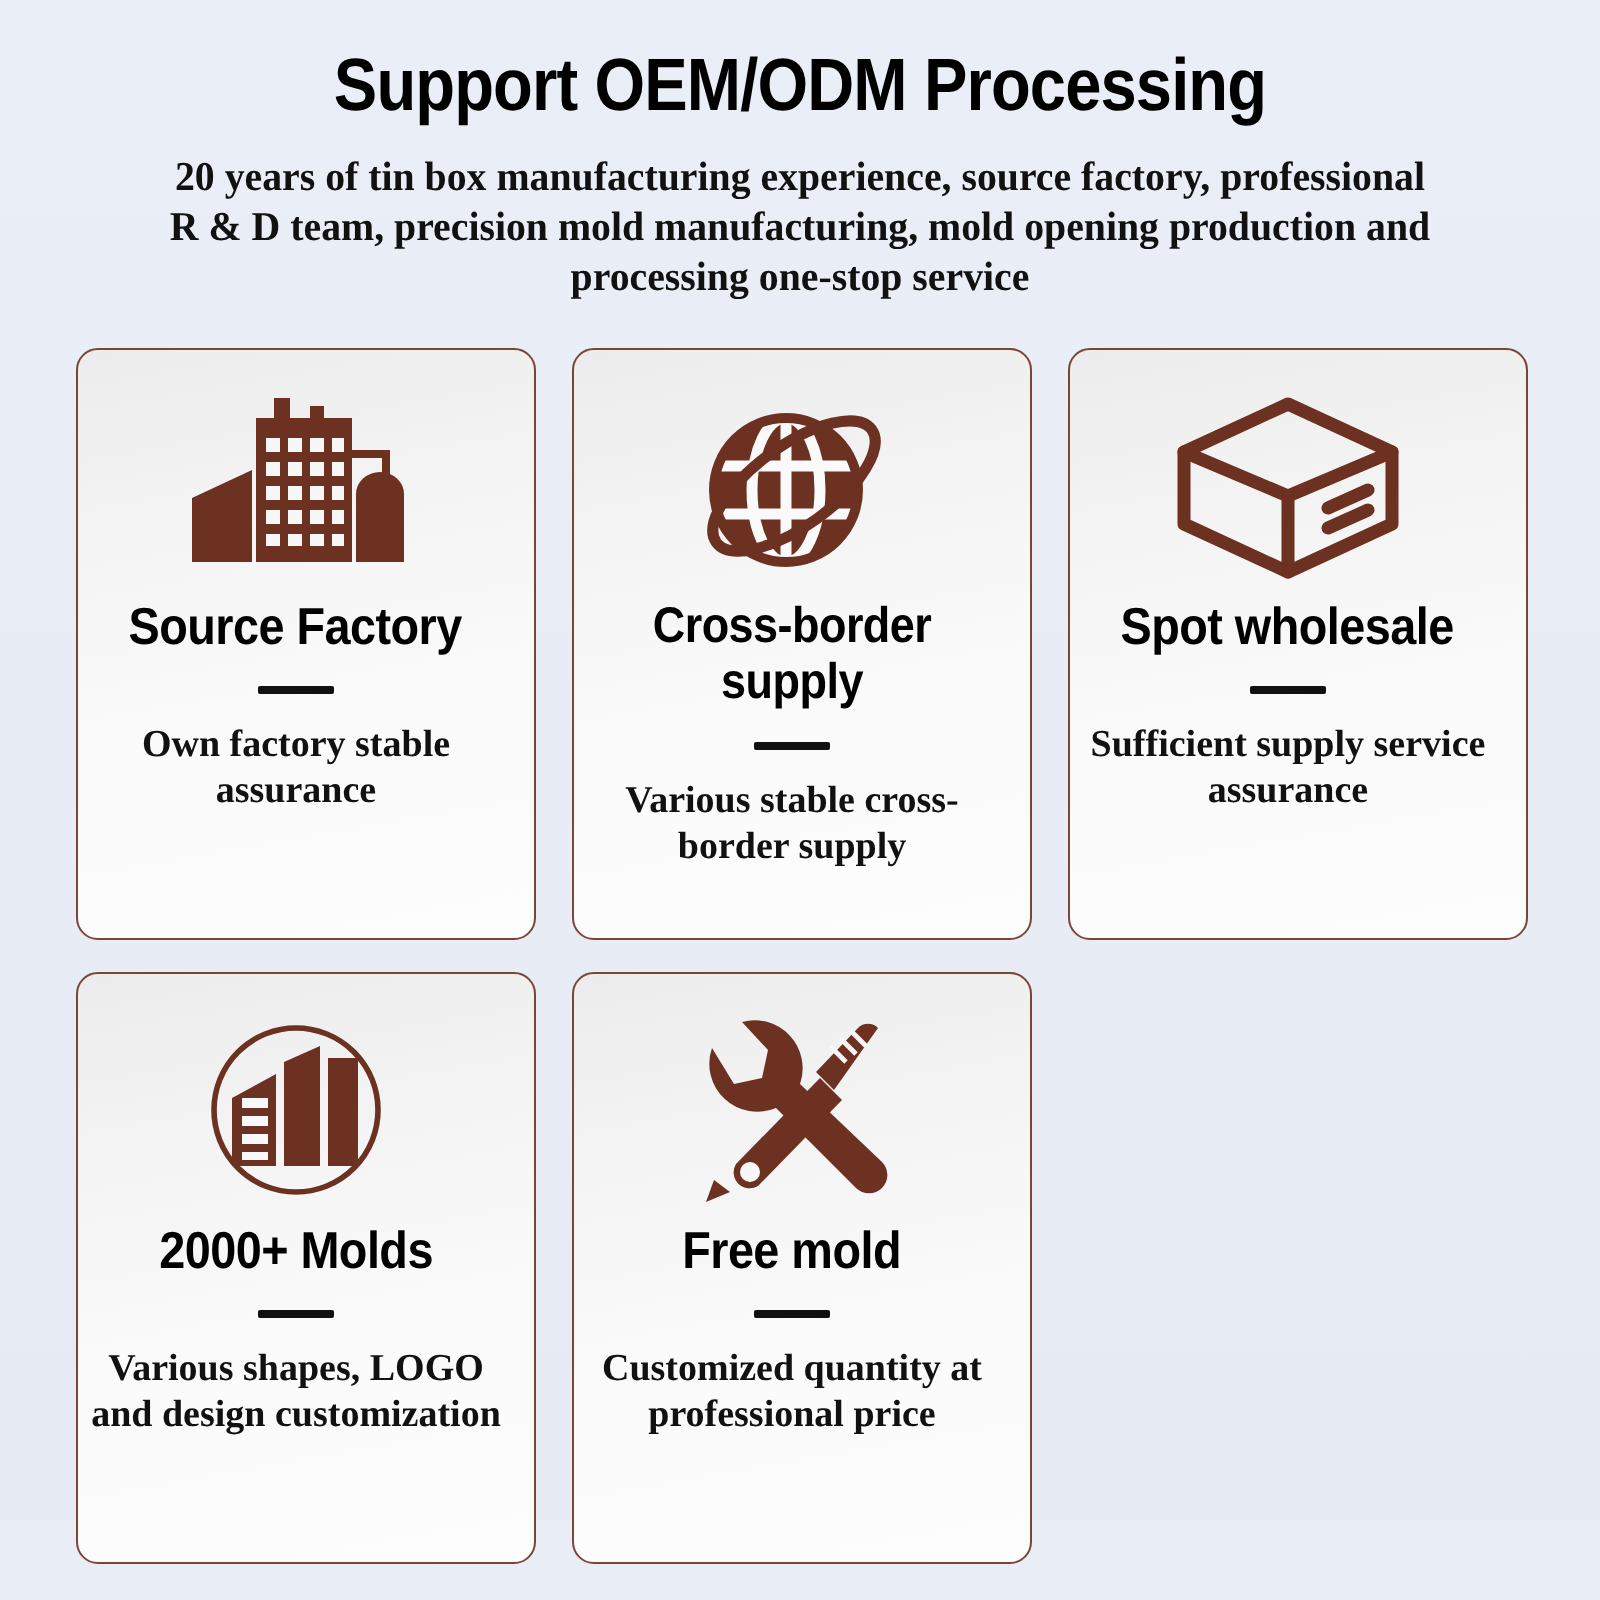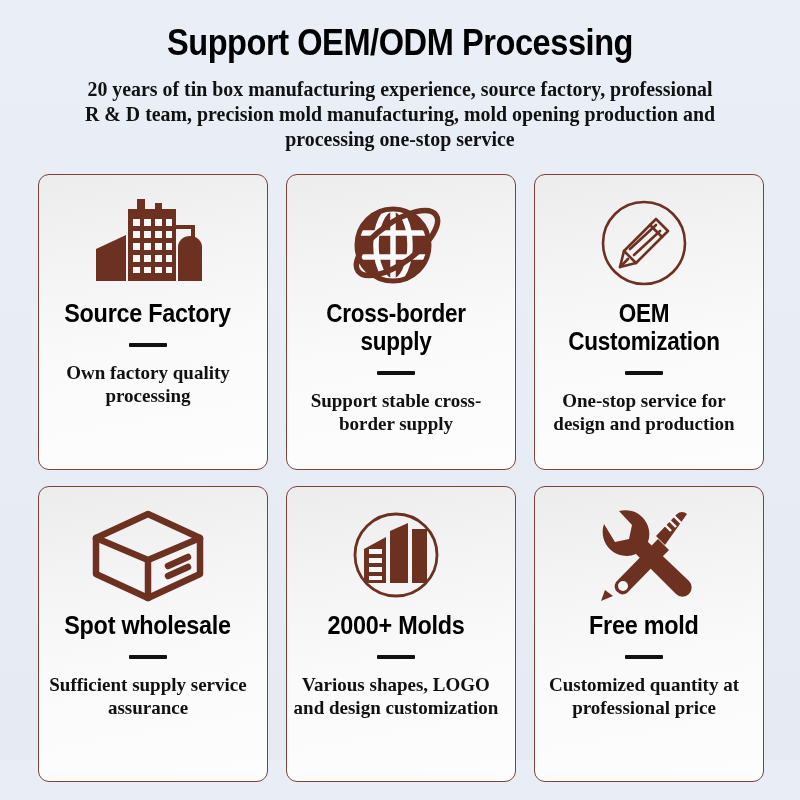--- a/index.html
+++ b/index.html
@@ -156,62 +156,44 @@
               <rect x="74" y="58" width="6" height="7"></rect>
             <rect x="41" y="70" width="7" height="6"></rect>
               <rect x="52" y="70" width="7" height="6"></rect>
               <rect x="63" y="70" width="7" height="6"></rect>
               <rect x="74" y="70" width="6" height="6"></rect>
           </g>
         </svg>
       </div>
       <div class="card-title">Source Factory</div>
       <div class="divider"></div>
-      <div class="card-desc">Own factory quality processing</div>
+      <div class="card-desc">Own factory stable assurance</div>
     </div>
 
     <div class="card tall-title">
       <div class="icon-wrap">
         <svg width="106" height="100" viewBox="0 0 106 100">
           <circle cx="50" cy="52" r="36" fill="#6d3122"></circle>
           <g stroke="#fafafa" stroke-width="5.5" fill="none">
             <ellipse cx="50" cy="52" rx="17" ry="36"></ellipse>
             <line x1="50" y1="16" x2="50" y2="88"></line>
             <line x1="15" y1="40" x2="85" y2="40"></line>
             <line x1="14" y1="64" x2="86" y2="64"></line>
           </g>
           <circle cx="50" cy="52" r="36" fill="none" stroke="#6d3122" stroke-width="5"></circle>
           <g transform="rotate(-36 54 50)">
             <ellipse cx="54" cy="50" rx="48" ry="20" fill="none" stroke="#6d3122" stroke-width="5.5"></ellipse>
           </g>
         </svg>
       </div>
       <div class="card-title">Cross-border supply</div>
       <div class="divider"></div>
-      <div class="card-desc">Support stable cross-border supply</div>
-    </div>
-
-    <div class="card tall-title">
-      <div class="icon-wrap">
-        <svg width="100" height="100" viewBox="0 0 100 100">
-          <circle cx="50" cy="50" r="41" fill="none" stroke="#6d3122" stroke-width="2.6"></circle>
-          <g fill="none" stroke="#6d3122" stroke-width="2.6" stroke-linejoin="round" stroke-linecap="round">
-            <path d="M26 74 L30 58 L62 26 L74 38 L42 70 Z"></path>
-            <line x1="30" y1="58" x2="42" y2="70"></line>
-            <line x1="56" y1="32" x2="68" y2="44"></line>
-            <line x1="26" y1="74" x2="34" y2="66"></line>
-            <line x1="36" y1="56" x2="62" y2="32"></line>
-            <line x1="40" y1="62" x2="66" y2="38"></line>
-          </g>
-        </svg>
-      </div>
-      <div class="card-title">OEM Customization</div>
-      <div class="divider"></div>
-      <div class="card-desc">One-stop service for design and production</div>
-    </div>
+      <div class="card-desc">Various stable cross-border supply</div>
+    </div>
+
 
     <div class="card">
       <div class="icon-wrap">
         <svg width="116" height="98" viewBox="0 0 116 98">
           <g fill="none" stroke="#6d3122" stroke-width="6.5" stroke-linejoin="round" stroke-linecap="round">
             <path d="M58 8 L110 32 L110 68 L58 92 L6 68 L6 32 Z"></path>
             <path d="M6 32 L58 54 L110 32"></path>
             <line x1="58" y1="54" x2="58" y2="92"></line>
             <line x1="78" y1="60" x2="98" y2="51"></line>
             <line x1="78" y1="70" x2="98" y2="61"></line>

